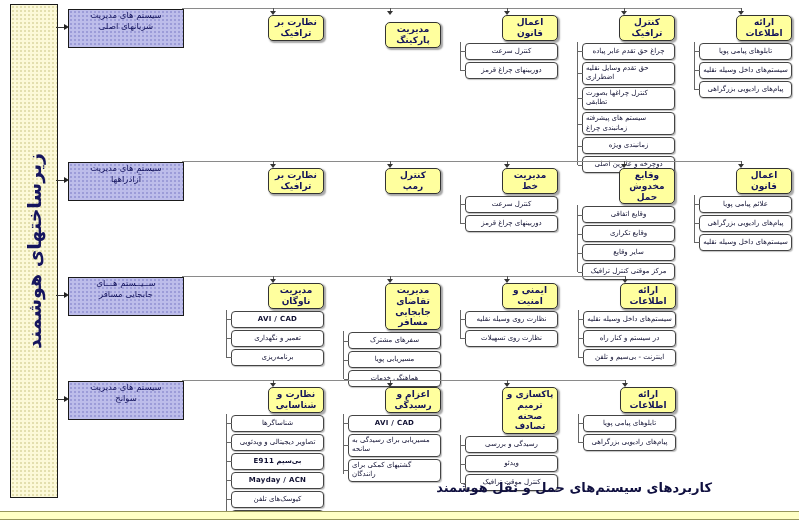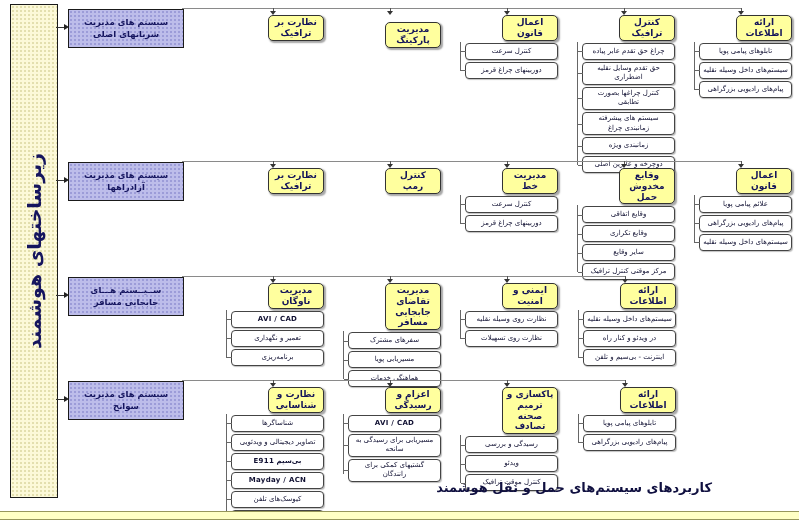--- a/index.html
+++ b/index.html
@@ -10,22 +10,22 @@
         background-color:var(--bar-fill);
         background-image:radial-gradient(circle,#e3dfae 0.8px,transparent 1px);
         background-size:4px 4px;border:1.6px solid #1a1a1a;}
   .vbar-text{position:absolute;left:50%;top:50%;transform:translate(-50%,-50%) rotate(-90deg);
         white-space:nowrap;font-weight:bold;font-size:19px;color:#15155e;direction:rtl;}
   
   .cat{position:absolute;left:68px;width:114px;height:37px;
         background-color:var(--cat-fill);
         background-image:radial-gradient(circle,#9c9cd8 0.8px,transparent 1px);
         background-size:4px 4px;border:1.4px solid #1a1a1a;
-        display:flex;flex-direction:column;align-items:center;justify-content:center;
-        font-weight:bold;font-size:8.5px;color:#15155e;direction:rtl;text-align:center;line-height:1.35;}
+        display:flex;flex-direction:column;align-items:center;justify-content:flex-start;
+        font-weight:normal;font-size:8.5px;color:#15155e;direction:rtl;text-align:center;line-height:1.35;}
   
   .bus{position:absolute;height:1px;background:#8a8a8a;}
   .drop{position:absolute;width:1px;height:4px;background:#555;}
   .drop-head{position:absolute;width:0;height:0;border-left:3px solid transparent;
         border-right:3px solid transparent;border-top:4px solid #333;}
   .link{position:absolute;height:1px;background:#333;}
   .link-head{position:absolute;width:0;height:0;border-top:3px solid transparent;
         border-bottom:3px solid transparent;border-left:5px solid #222;}
   
   .col{position:absolute;width:100px;}
@@ -34,21 +34,21 @@
         box-shadow:1.5px 1.5px 1.5px rgba(0,0,0,.35);
         font-weight:bold;font-size:9px;color:#14145a;direction:rtl;text-align:center;
         padding:1px 3px;line-height:1.2;margin-left:44px;}
   .stack{position:relative;margin-top:2px;display:flex;flex-direction:column;gap:2px;
         padding-left:7px;}
   .stack::before{content:'';position:absolute;left:2px;top:-1px;bottom:8px;
         border-left:1px solid #666;}
   .node{position:relative;min-height:12px;display:flex;align-items:center;justify-content:center;
         background:#ffffff;border:1px solid #444;border-radius:4px;
         box-shadow:1px 1px 1px rgba(0,0,0,.25);
-        font-size:7px;color:#101032;direction:rtl;text-align:center;
+        font-size:7px;color:#101032;direction:rtl;text-align:left;
         padding:1.5px 3px;line-height:1.3;}
   .node::before{content:'';position:absolute;left:-5px;top:50%;width:5px;
         border-top:1px solid #666;}
   .node.latin{font-weight:bold;font-size:7px;letter-spacing:.3px;}
   
   .caption{position:absolute;top:480px;right:88px;font-weight:bold;font-size:13px;
         color:#101040;direction:rtl;}
   .strip{position:absolute;left:0;top:511px;width:799px;height:7px;
         background:var(--strip-fill);border-top:1px solid #96965a;border-bottom:1px solid #96965a;}
 </style>
@@ -162,21 +162,21 @@
       </div>
       <div class="link" style="left: 56px; top: 295px; width: 9px;"></div>
       <div class="link-head" style="left: 64px; top: 292px;"></div>
       <div class="bus" style="left: 182px; top: 276px; width: 444px;"></div>
       <div class="drop" style="left: 625px; top: 276px;"></div>
       <div class="drop-head" style="left: 622px; top: 279px;"></div>
       <div class="col" style="left: 576px; top: 283px;">
         <div class="hdr">ارائه اطلاعات</div>
         <div class="stack">
           <div class="node">سیستم‌های داخل وسیله نقلیه</div>
-          <div class="node">در ویدئو و کنار راه</div>
+          <div class="node">در سیستم و کنار راه</div>
           <div class="node">اینترنت - بی‌سیم و تلفن</div>
         </div>
       </div>
       <div class="drop" style="left: 507px; top: 276px;"></div>
       <div class="drop-head" style="left: 504px; top: 279px;"></div>
       <div class="col" style="left: 458px; top: 283px;">
         <div class="hdr">ایمنی و امنیت</div>
         <div class="stack">
           <div class="node">نظارت روی وسیله نقلیه</div>
           <div class="node">نظارت روی تسهیلات</div>

